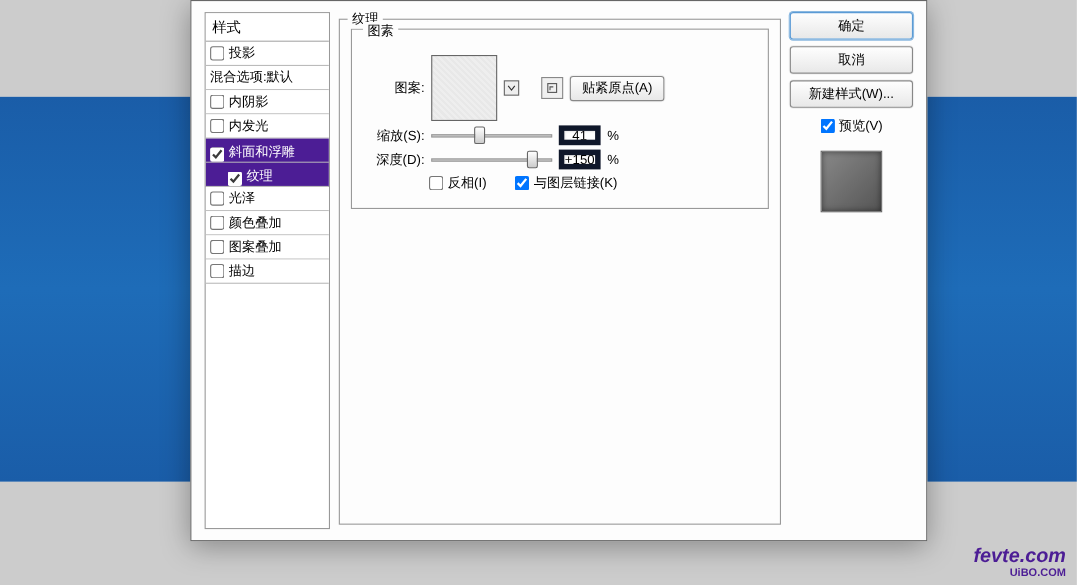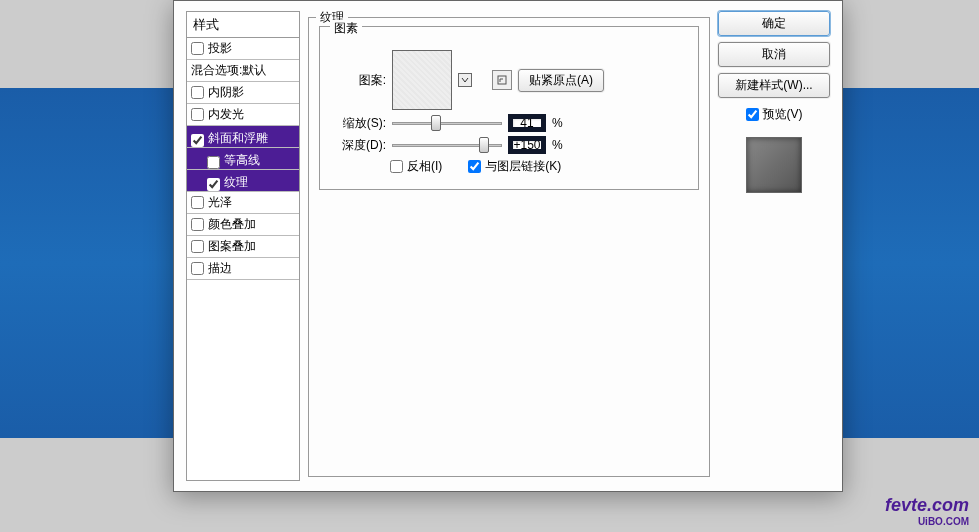--- a/index.html
+++ b/index.html
@@ -72,24 +72,20 @@
           <input type="checkbox" style="">
           <span>内阴影</span>
         </div>
         <div class="style-item">
           <input type="checkbox" style="">
           <span>内发光</span>
         </div>
         <div class="style-item selected">
           <input type="checkbox" checked="" style="">
           <span>斜面和浮雕</span>
-        </div>
-        <div class="style-item sub selected">
-          <input type="checkbox" style="">
-          <span>等高线</span>
         </div>
         <div class="style-item sub selected">
           <input type="checkbox" checked="" style="">
           <span>纹理</span>
         </div>
         <div class="style-item">
           <input type="checkbox" style="">
           <span>光泽</span>
         </div>
         <div class="style-item">

